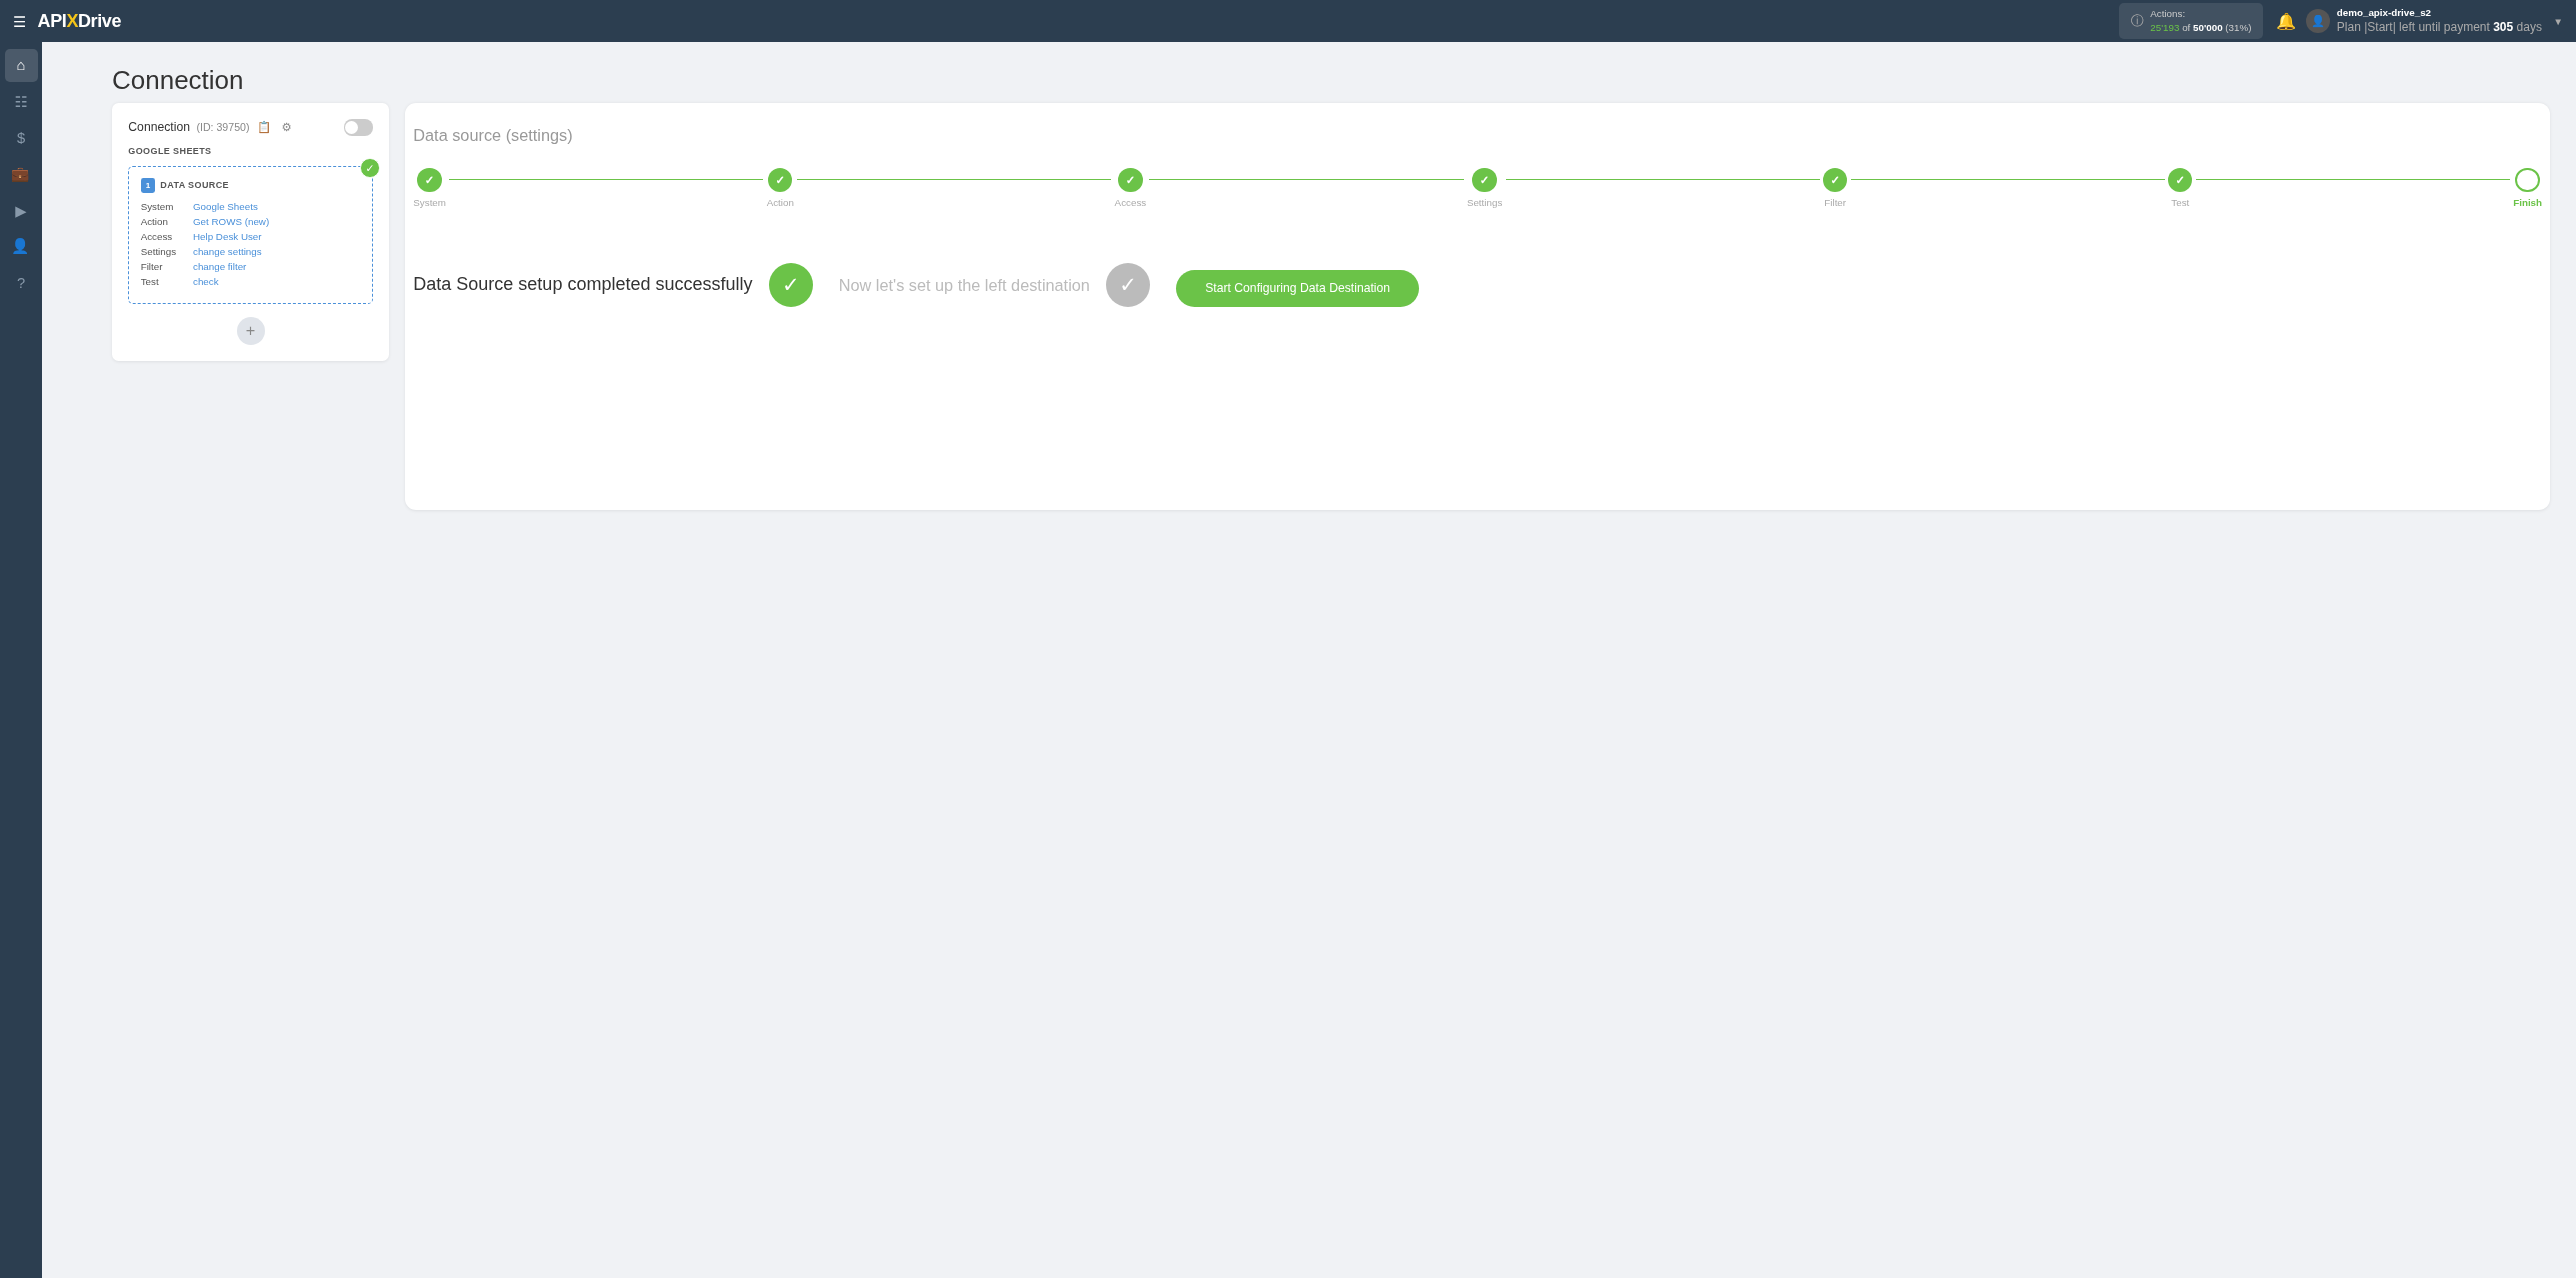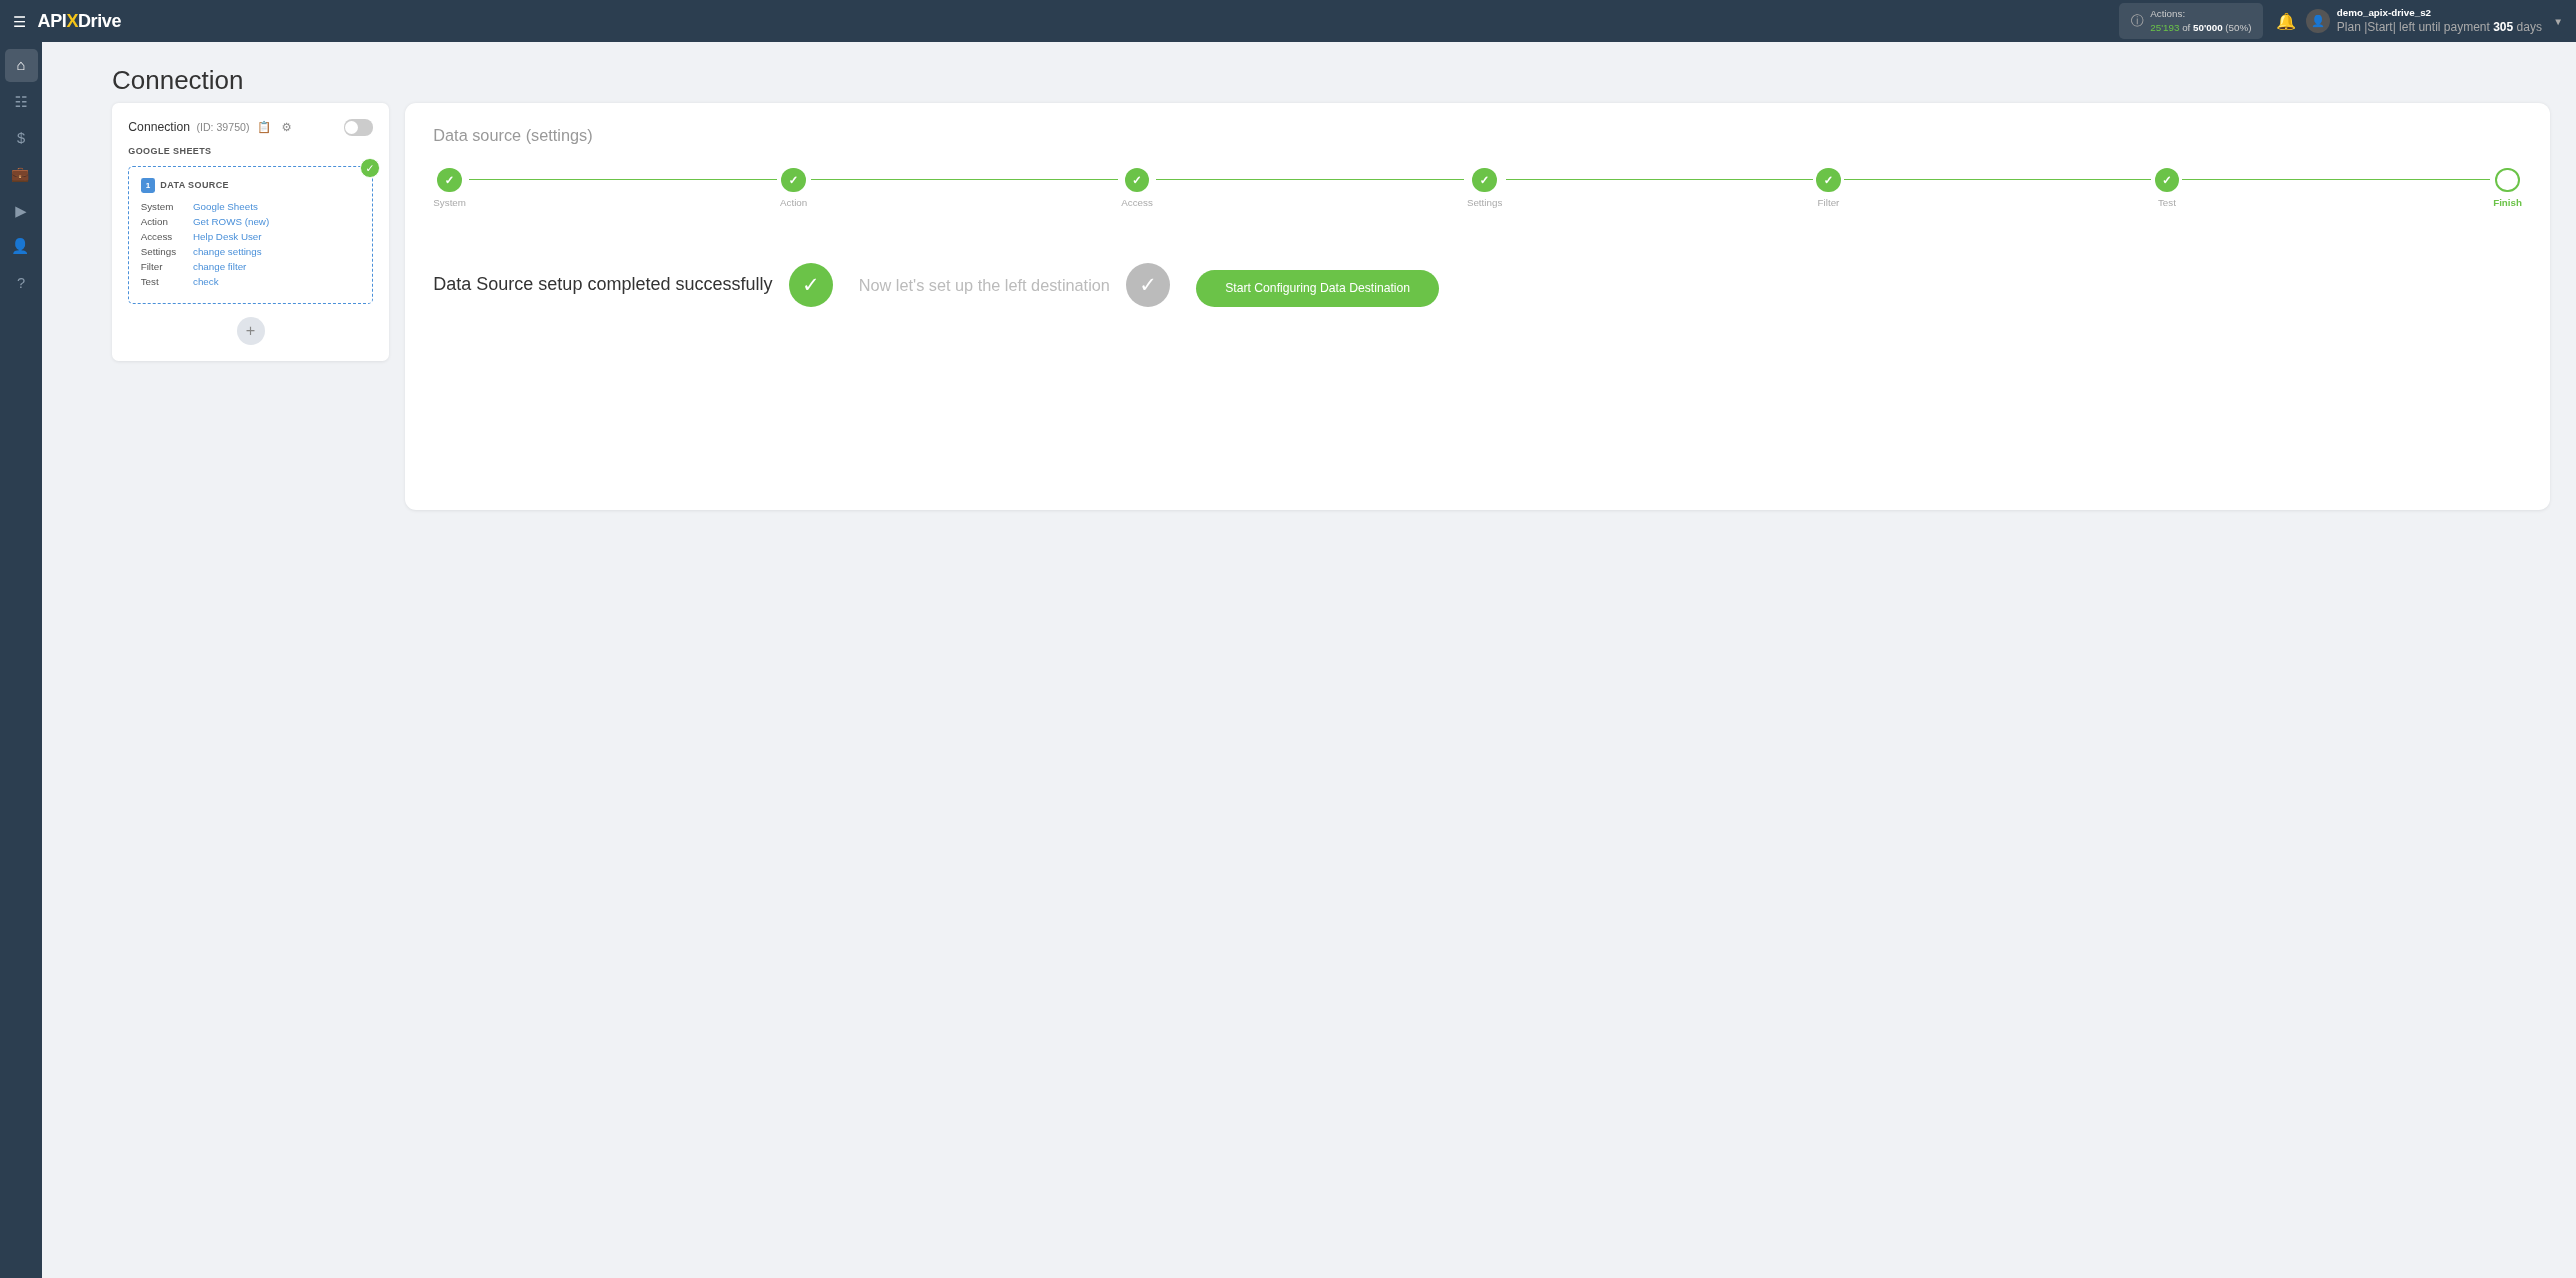--- a/index.html
+++ b/index.html
@@ -150,21 +150,21 @@
       width: 28px; height: 28px; border-radius: 50%;
       background: #e0e4ea; border: none; cursor: pointer;
       display: flex; align-items: center; justify-content: center;
       font-size: 16.3px; color: #888; margin: 0 auto;
     }
 
     
     .right-card {
       background: white;
       border-radius: 11px;
-      padding: 23px 28px;
+      padding: 23px 8px;
       flex: 1;
       box-shadow: 0 0.8px 3.3px rgba(0,0,0,0.08);
       min-height: 407px;
     }
     .ds-settings-title { font-size: 16.3px; font-weight: 400; color: #333; margin-bottom: 23px; }
     .ds-settings-title span { color: #999; }
 
     
     .stepper { display: flex; align-items: center; margin-bottom: 39px; }
     .step { display: flex; flex-direction: column; align-items: center; position: relative; }
@@ -222,21 +222,21 @@
   </div>
   <div class="spacer"></div>
   <div class="actions-box">
     <span style="color:#aaa;font-size:13px;">ⓘ</span>
     <div class="actions-text">
       <div><span class="label">Actions:</span></div>
       <div>
         <span class="highlight">25'193</span>
         <span style="color:#ccc;">of</span>
         <span style="color:white;font-weight:600;">50'000</span>
-        <span style="color:#ccc;">(50%)</span>
+        <span style="color:#ccc;">(31%)</span>
       </div>
     </div>
   </div>
   <button class="bell-btn">🔔</button>
   <div class="user-area">
     <div class="user-avatar">👤</div>
     <div class="user-info">
       <div class="name">demo_apix-drive_s2</div>
       <div style="color:#aaa;font-size:12px;text-align:right;">
         <span>Plan |Start| left until payment</span>

